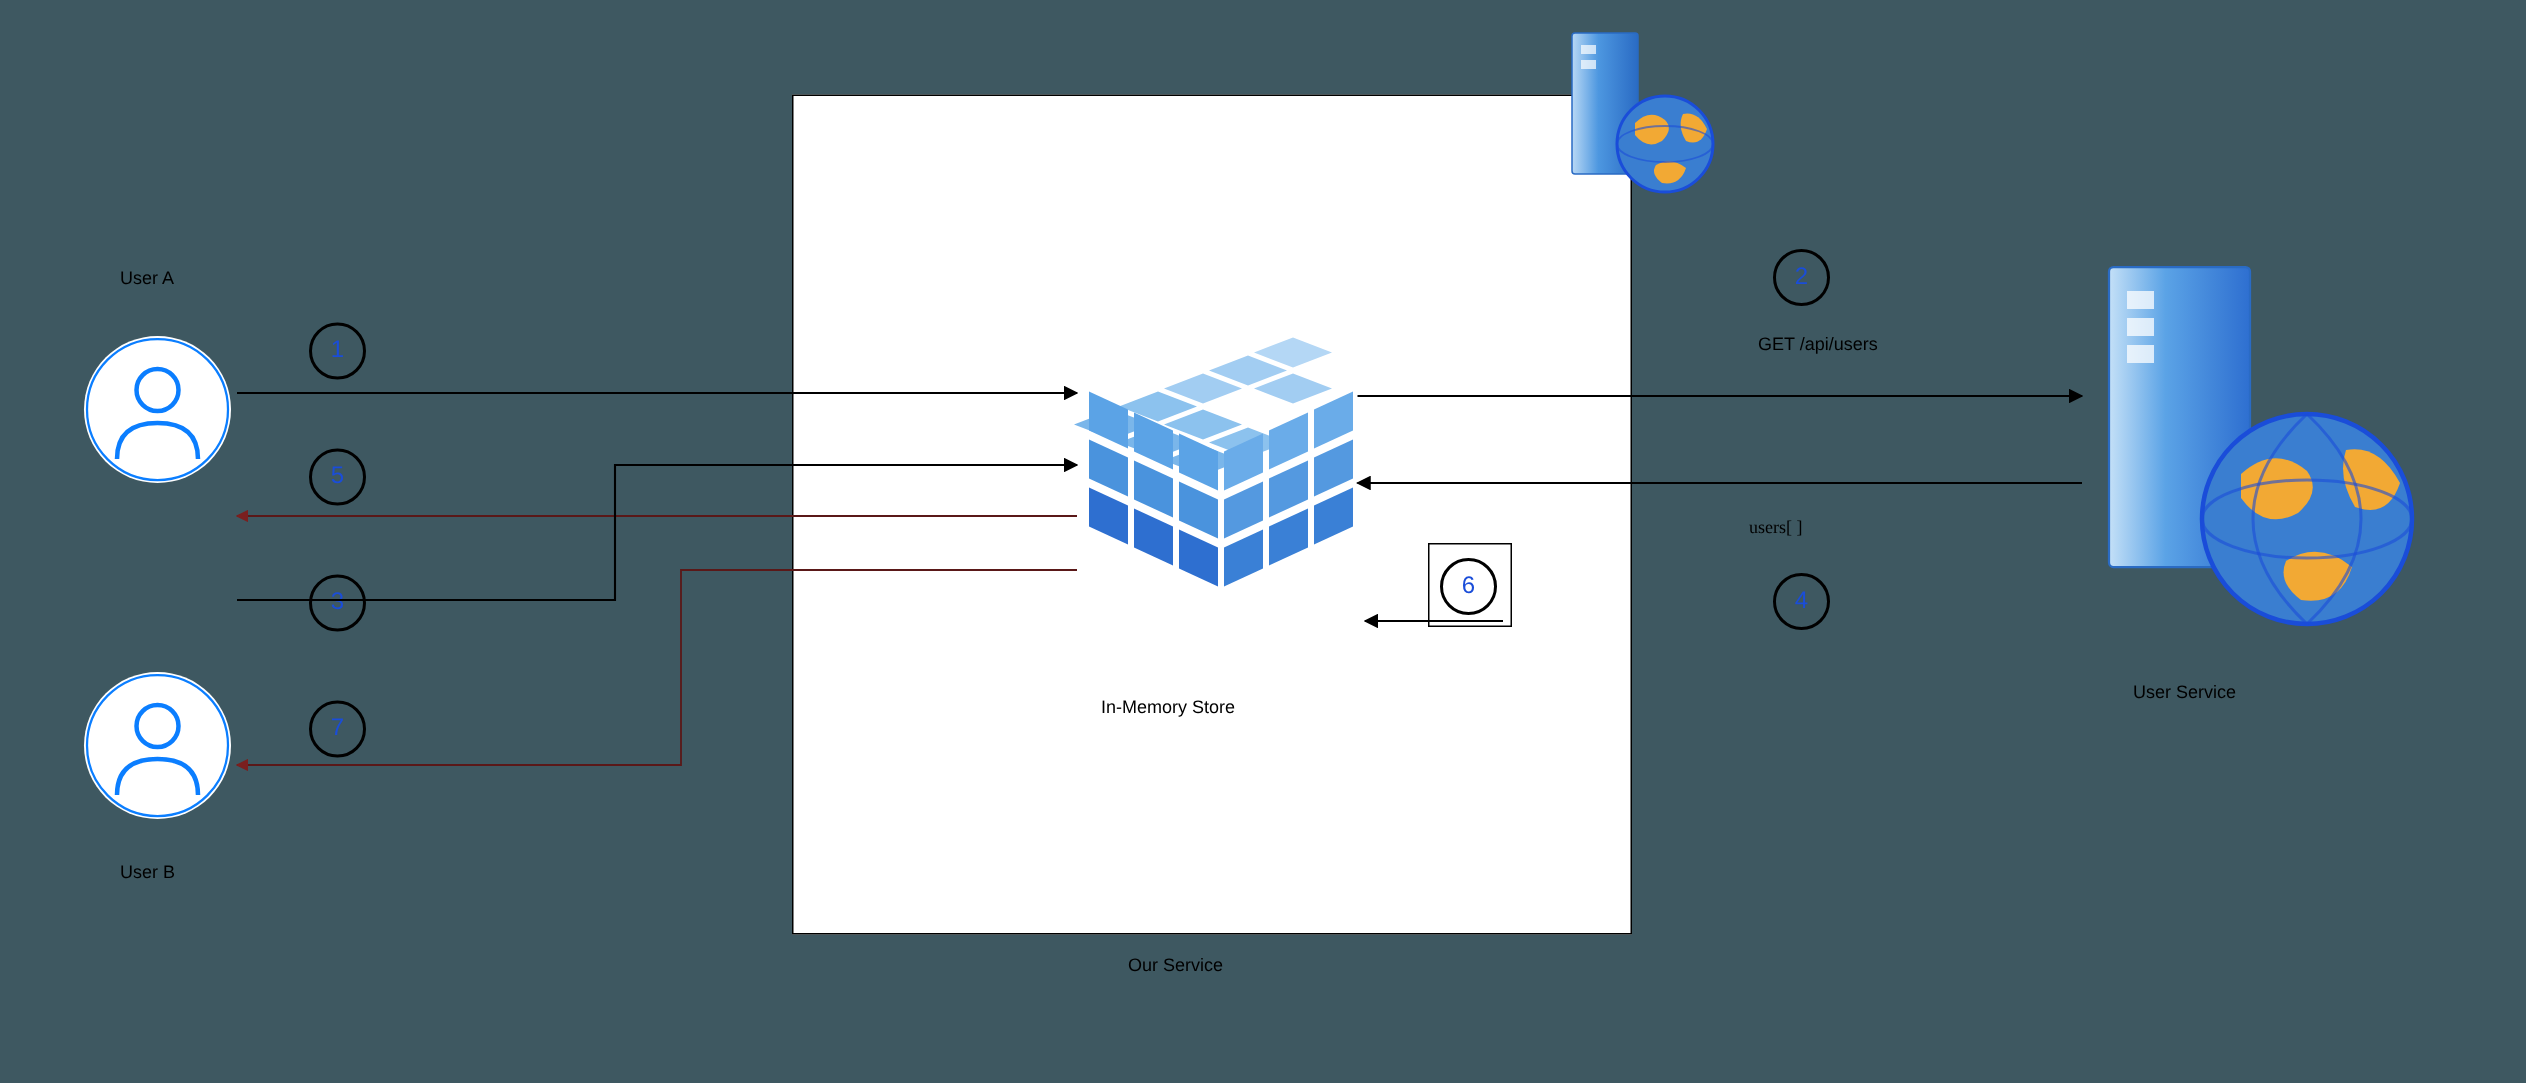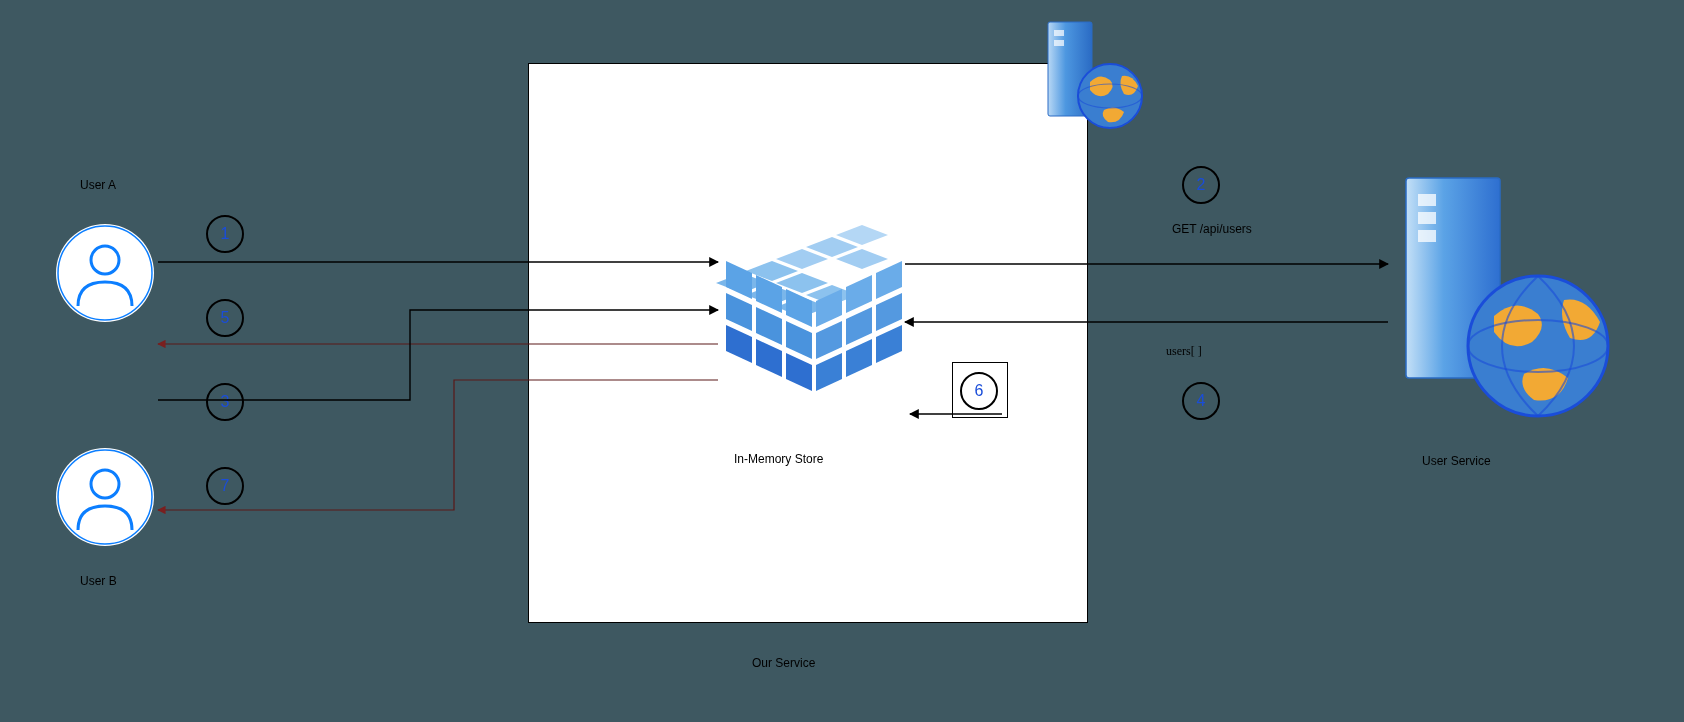--- a/index.html
+++ b/index.html
@@ -46,21 +46,21 @@
       background: #fff;
       border: 1px solid #000;
     }
     svg { display: block; }
   </style>
 </head>
 <body>
 
 <div class="service-box" style="left:528px; top:63px; width:560px; height:560px;"></div>
 
-<div class="label" style="left:752px; top:656px;">Our Service</div>
+<div class="label" style="left:752px; top:636px;">Our Service</div>
 
 <div class="label" style="left:80px; top:178px;">User A</div>
 <div class="user-icon" style="left:56px; top:224px;">
   <svg width="98" height="98" viewBox="0 0 98 98">
     <circle cx="49" cy="49" r="47" fill="#fff" stroke="#0b7eff" stroke-width="1.5"></circle>
     <circle cx="49" cy="36" r="14" fill="none" stroke="#0b7eff" stroke-width="3"></circle>
     <path d="M 22 82 Q 22 58 49 58 Q 76 58 76 82" fill="none" stroke="#0b7eff" stroke-width="3"></path>
   </svg>
 </div>
 
@@ -120,21 +120,21 @@
       <polygon points="100,120 126,108 126,134 100,146" fill="#5499e0"></polygon>
       <polygon points="130,106 156,94 156,120 130,132" fill="#5499e0"></polygon>
       <polygon points="160,92 186,80 186,106 160,118" fill="#5499e0"></polygon>
 
       <polygon points="100,152 126,140 126,166 100,178" fill="#3a80d6"></polygon>
       <polygon points="130,138 156,126 156,152 130,164" fill="#3a80d6"></polygon>
       <polygon points="160,124 186,112 186,138 160,150" fill="#3a80d6"></polygon>
     </g>
   </svg>
 </div>
-<div class="label" style="left:734px; top:452px;text-align:right;">In-Memory Store</div>
+<div class="label" style="left:734px; top:464px;text-align:right;">In-Memory Store</div>
 
 <div style="position:absolute; left:1036px; top:16px;">
   <svg width="110" height="120" viewBox="0 0 110 120">
 
     <rect x="12" y="6" width="44" height="94" rx="2" fill="url(#gsmall)" stroke="#2a6bc4" stroke-width="1"></rect>
     <defs>
       <linearGradient id="gsmall" x1="0" y1="0" x2="1" y2="0">
         <stop offset="0" stop-color="#b8d8f5"></stop>
         <stop offset="0.4" stop-color="#4d97e0"></stop>
         <stop offset="1" stop-color="#2a6bc4"></stop>

